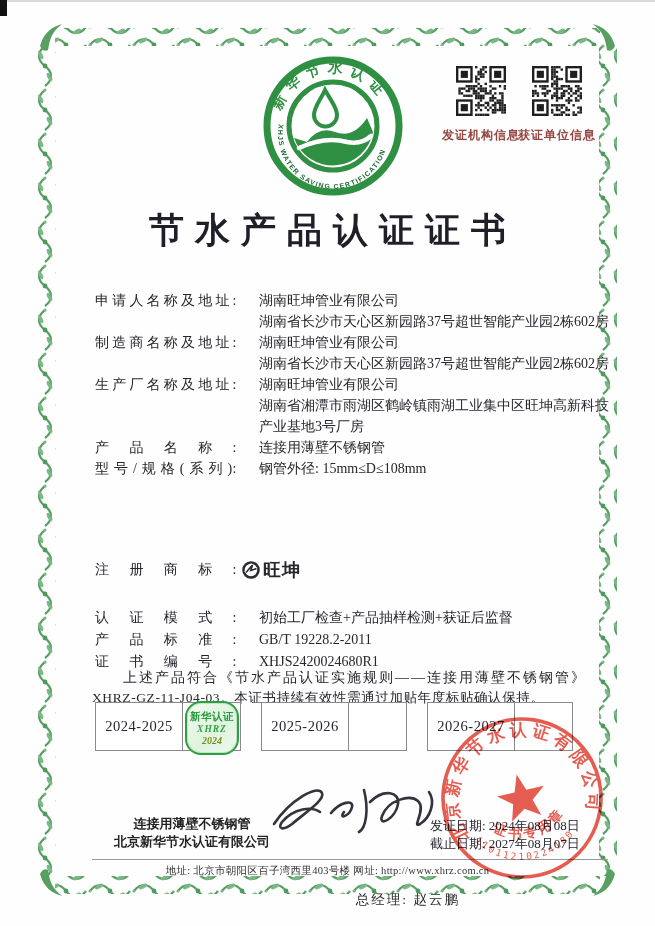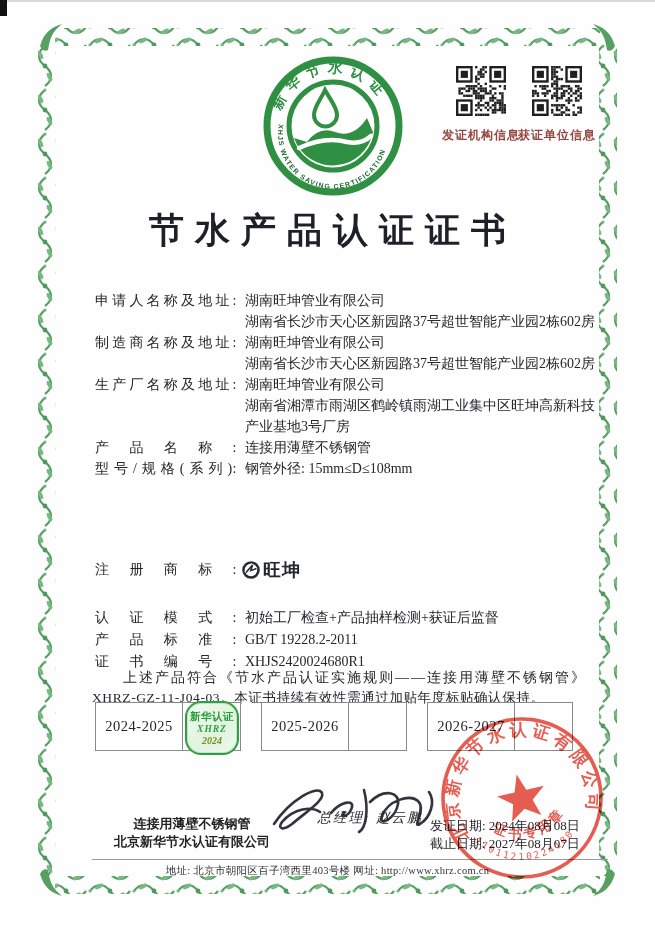--- a/index.html
+++ b/index.html
@@ -30,21 +30,21 @@
   }
 
   
   .fields{position:absolute;left:95px;top:290px;width:515px;font-size:14px;line-height:21px;}
   .frow{display:flex;align-items:flex-start;}
   .flabel{
     flex:0 0 142px;display:inline-block;width:142px;
     text-align:justify;text-align-last:justify;-moz-text-align-last:justify;
     white-space:nowrap;letter-spacing:0.5px;
   }
-  .fval{margin-left:8px;width:358px;}
+  .fval{margin-left:22px;width:358px;}
   .tm-row{position:absolute;left:95px;top:558px;width:515px;font-size:14px;display:flex;align-items:center;}
   .tm-logo{display:flex;align-items:center;margin-left:4px;}
   .tm-name{font-family:"Liberation Sans","DejaVu Sans",sans-serif;font-weight:900;font-size:18px;color:#26262e;margin-left:2px;letter-spacing:1px;}
   .cfields{position:absolute;left:95px;top:607px;width:515px;font-size:14px;line-height:22px;}
 
   .stmt1{position:absolute;left:95px;top:669px;width:515px;font-size:14px;letter-spacing:2px;text-indent:28px;white-space:nowrap;}
   .stmt2{position:absolute;left:92px;top:689px;width:515px;font-size:13.5px;letter-spacing:0.6px;white-space:nowrap;}
 
   
   .yboxes{position:absolute;left:95px;top:702px;width:478px;display:flex;justify-content:space-between;}
@@ -57,21 +57,21 @@
     background:linear-gradient(135deg,#f2fbf1 0%,#dff3dd 55%,#eefaf0 100%);
     display:flex;flex-direction:column;align-items:center;justify-content:center;
     box-shadow:0 0 0 1px #bfe5c2 inset;
   }
   .stk1{font-family:"Liberation Sans","DejaVu Sans",sans-serif;font-size:10.5px;font-weight:900;color:#259a3c;letter-spacing:0.5px;}
   .stk2{font-size:9.5px;font-weight:bold;font-style:italic;color:#2f9e44;letter-spacing:1px;line-height:11px;}
   .stk3{font-size:10px;font-weight:bold;font-style:italic;color:#7a8c1e;line-height:11px;}
 
   
   .org-block{position:absolute;left:92px;top:815px;width:200px;text-align:center;font-size:13px;font-weight:bold;line-height:17.5px;color:#222;}
-  .signer{position:absolute;left:280px;top:809px;width:180px;text-align:center;font-size:13.5px;letter-spacing:2px;font-style:italic;}
+  .signer{position:absolute;left:280px;top:891px;width:180px;text-align:right;font-size:13.5px;letter-spacing:2px;}
   .sig-svg{position:absolute;left:268px;top:772px;}
   .dates{position:absolute;left:430px;top:817px;font-size:13px;line-height:17.5px;white-space:nowrap;}
   .footer-hr{position:absolute;left:92px;top:859px;width:516px;height:1px;background:#9a9a9a;}
   .addr{position:absolute;left:0;top:864px;width:100%;text-align:center;font-size:10.5px;color:#333;letter-spacing:0.3px;}
 
   .stamp-wrap{position:absolute;left:436px;top:712px;width:172px;height:172px;mix-blend-mode:multiply;opacity:0.92;}
 </style>
 </head>
 <body>
 

